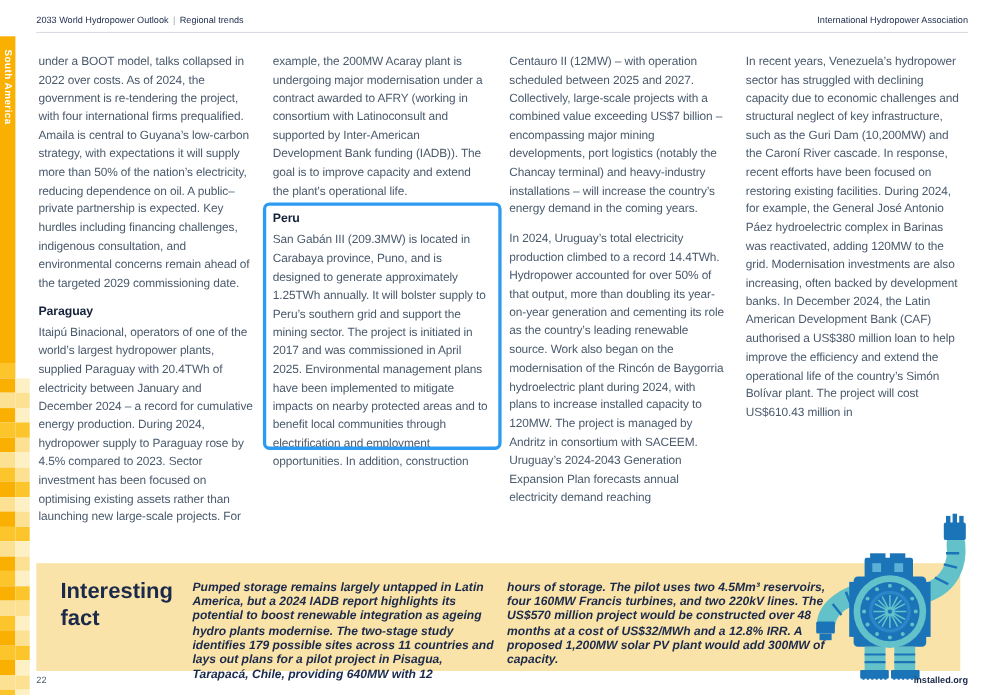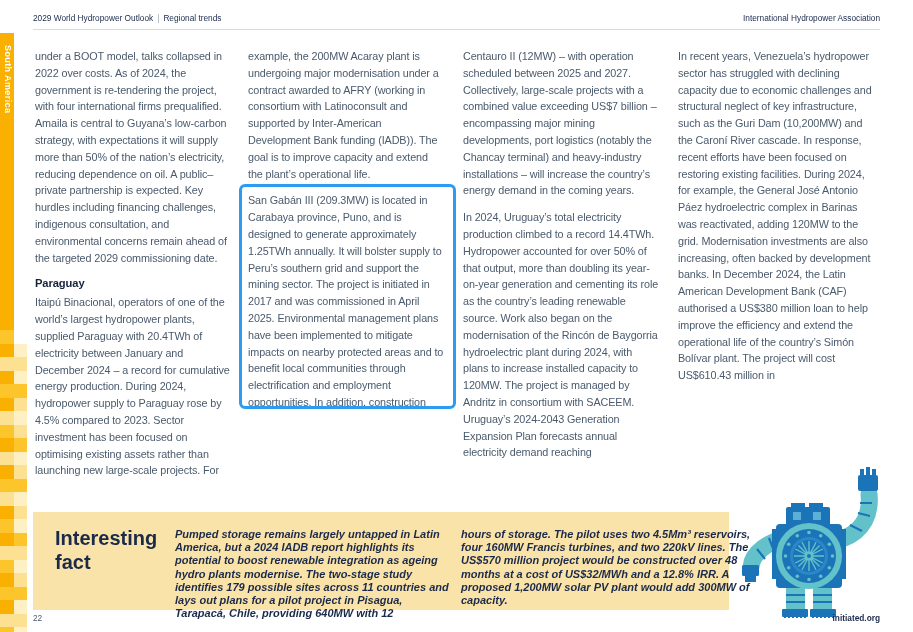--- a/index.html
+++ b/index.html
@@ -40,21 +40,21 @@
 
   
   .highlight-box {
     position:absolute; left:239px; top:184px; width:217px; height:225px;
     border:3.5px solid #2e9bf2; border-radius:6px;
     pointer-events:none; background:transparent;
   }
 
   
   .fact-box {
-    position:absolute; left:33px; top:512px; width:696px; height:98px;
+    position:absolute; left:33px; top:512px; width:840px; height:98px;
     background:#fae3a8;
     padding-left:20px;
   }
   .fact-title {
     position:absolute; left:22px; top:14px;
     font-size:20px; line-height:24px; font-weight:bold; color:#1b2a4a;
     white-space:pre-line;
   }
   .fact-col { position:absolute; top:16px; font-size:11px; line-height:13.2px; font-weight:bold; color:#1b2a4a;font-style:italic; }
   .fact-col-1 { left:142px; width:276px; }
@@ -65,21 +65,21 @@
   .website { position:absolute; right:33px; top:613px; font-size:8.3px; font-weight:bold; color:#1b2a4a; }
 
   .robot { position:absolute; left:738px; top:461px; width:175px; height:160px; }
 </style>
 </head>
 <body>
 
 <div class="page">
 
   <div class="header-left">
-    <span>2029 World Hydropower Outlook</span><span class="sep">|</span><span>Regional trends</span>
+    <span>2033 World Hydropower Outlook</span><span class="sep">|</span><span>Regional trends</span>
   </div>
   <div class="header-right">International Hydropower Association</div>
   <div class="header-rule"></div>
 
   <div class="region-tab">
     <span>South America</span>
   </div>
   <div id="mosaic">
       <div class="mosaic-sq" style="left: 0px; top: 330px; background: rgb(252, 197, 44);"></div>
       <div class="mosaic-sq" style="left: 0px; top: 343.5px; background: rgb(249, 176, 0);"></div>
@@ -129,20 +129,21 @@
     </div>
 
   <div class="col" style="left:35px">
     <p>under a BOOT model, talks collapsed in 2022 over costs. As of 2024, the government is re-tendering the project, with four international firms prequalified. Amaila is central to Guyana’s low-carbon strategy, with expectations it will supply more than 50% of the nation’s electricity, reducing dependence on oil. A public–private partnership is expected. Key hurdles including financing challenges, indigenous consultation, and environmental concerns remain ahead of the targeted 2029 commissioning date.</p>
     <h3>Paraguay</h3>
     <p>Itaipú Binacional, operators of one of the world’s largest hydropower plants, supplied Paraguay with 20.4TWh of electricity between January and December 2024 – a record for cumulative energy production. During 2024, hydropower supply to Paraguay rose by 4.5% compared to 2023. Sector investment has been focused on optimising existing assets rather than launching new large-scale projects. For</p>
   </div>
 
   <div class="col" style="left:248px">
     <p>example, the 200MW Acaray plant is undergoing major modernisation under a contract awarded to AFRY (working in consortium with Latinoconsult and supported by Inter-American Development Bank funding (IADB)). The goal is to improve capacity and extend the plant’s operational life.</p>
+    <h3>Peru</h3>
     <p>San Gabán III (209.3MW) is located in Carabaya province, Puno, and is designed to generate approximately 1.25TWh annually. It will bolster supply to Peru’s southern grid and support the mining sector. The project is initiated in 2017 and was commissioned in April 2025. Environmental management plans have been implemented to mitigate impacts on nearby protected areas and to benefit local  communities through electrification and employment opportunities. In addition, construction</p>
   </div>
 
   <div class="col" style="left:463px">
     <p>Centauro II (12MW) – with operation scheduled between 2025 and 2027. Collectively, large-scale projects with a combined value exceeding US$7 billion – encompassing major mining developments, port logistics (notably the Chancay terminal) and heavy-industry installations – will increase the country’s energy demand in the coming years.</p>
     <p>In 2024, Uruguay’s total electricity production climbed to a record 14.4TWh. Hydropower accounted for over 50% of that output, more than doubling its year-on-year generation and cementing its role as the country’s leading renewable source. Work also began on the modernisation of the Rincón de Baygorria hydroelectric plant during 2024, with plans to increase installed capacity to 120MW. The project is managed by Andritz in consortium with SACEEM. Uruguay’s 2024-2043 Generation Expansion Plan forecasts annual electricity demand reaching</p>
   </div>
 
   <div class="col" style="left:678px">
     <p>In recent years, Venezuela’s hydropower sector has struggled with declining capacity due to economic challenges and structural neglect of key infrastructure, such as the Guri Dam (10,200MW) and the Caroní River cascade. In response, recent efforts have been focused on restoring existing facilities. During 2024, for example, the General José Antonio Páez hydroelectric complex in Barinas was reactivated, adding 120MW to the grid. Modernisation investments are also increasing, often backed by development banks. In December 2024, the Latin American Development Bank (CAF) authorised a US$380 million loan to help improve the efficiency and extend the operational life of the country’s Simón Bolívar plant. The project will cost US$610.43 million in</p>
@@ -207,15 +208,15 @@
 
     <rect x="48" y="127" width="19" height="23" fill="#63c2c9"></rect>
     <rect x="75" y="127" width="19" height="23" fill="#63c2c9"></rect>
     <path d="M48,134 h19 M48,141 h19 M75,134 h19 M75,141 h19" stroke="#1c74b8" stroke-width="2"></path>
     <rect x="44" y="148" width="26" height="8" rx="1" fill="#1c74b8"></rect>
     <rect x="72" y="148" width="26" height="8" rx="1" fill="#1c74b8"></rect>
     <path d="M46,156 h22 M74,156 h22" stroke="#1c74b8" stroke-width="2" stroke-dasharray="2 2"></path>
   </svg>
 
   <div class="page-number">22</div>
-  <div class="website">initiated.org</div>
+  <div class="website">installed.org</div>
 
 </div>
 
 </body></html>

